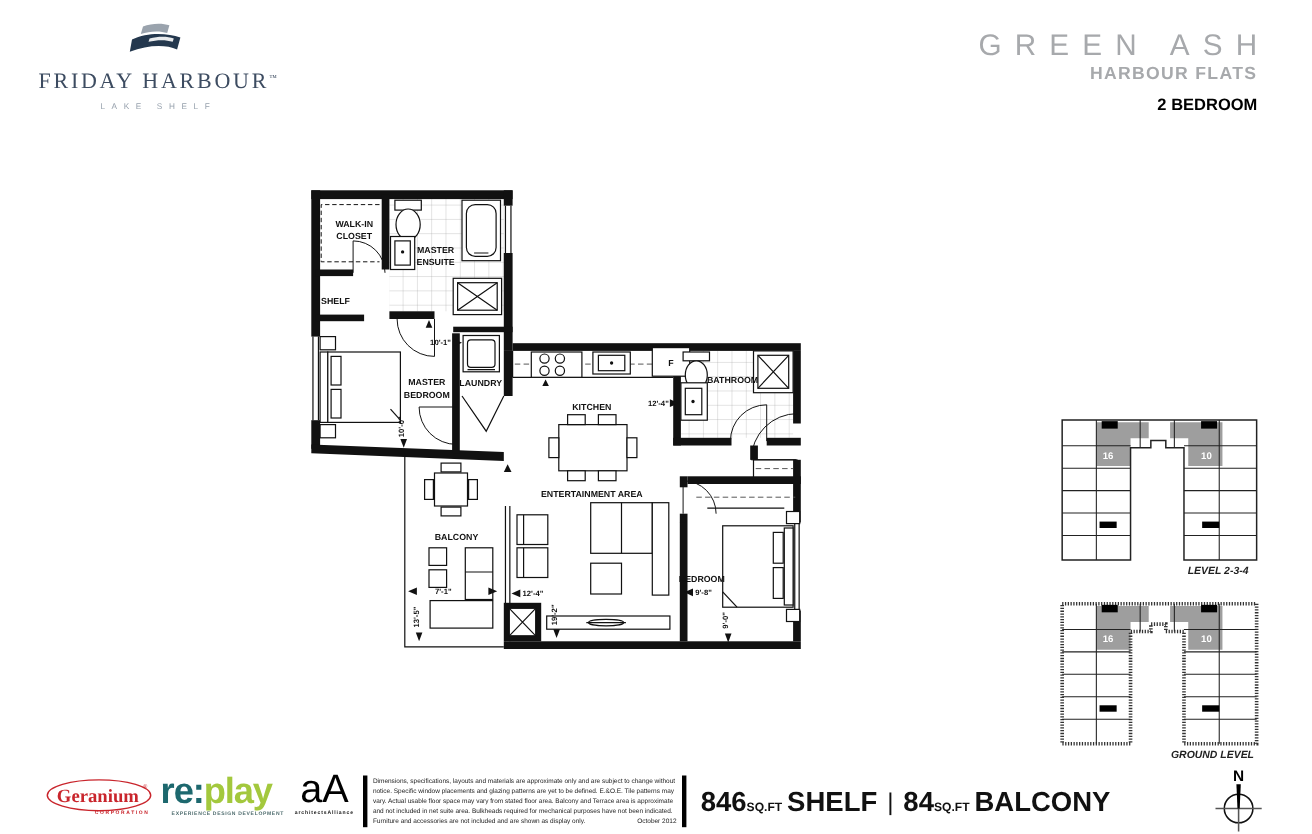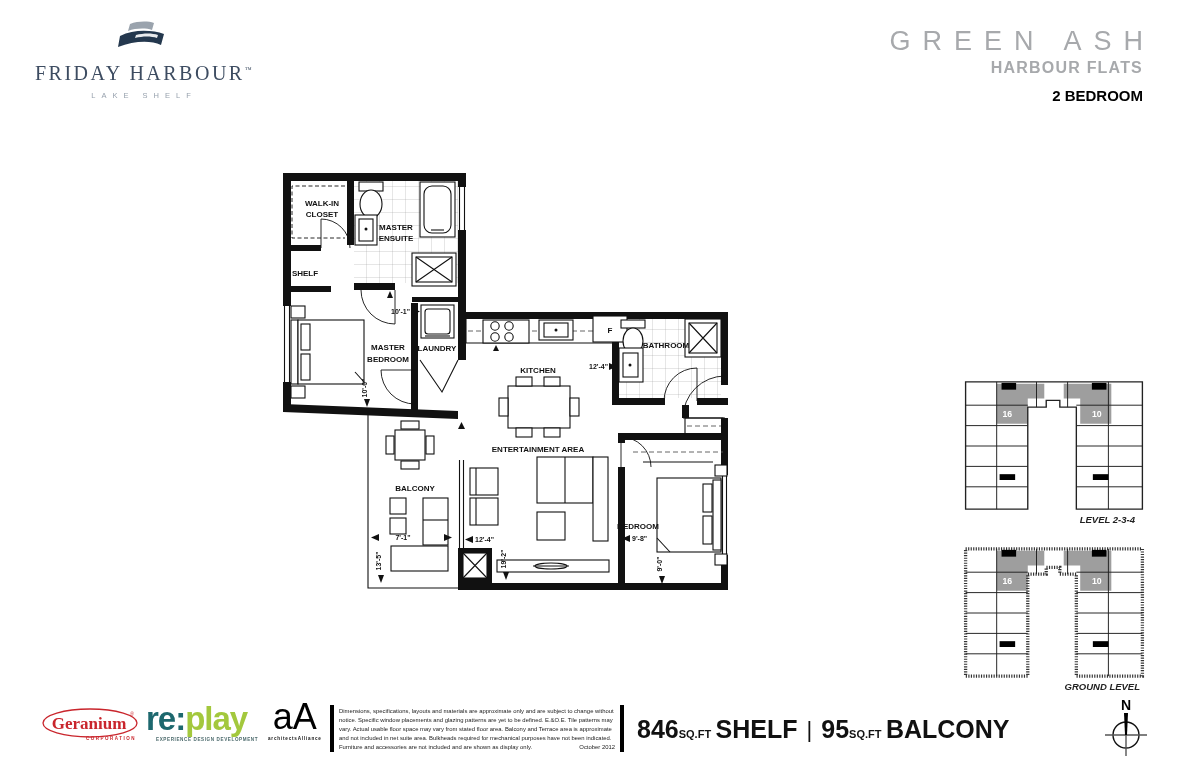--- a/index.html
+++ b/index.html
@@ -391,17 +391,17 @@
     <div class="dline">vary.  Actual usable floor space may vary from stated floor area.  Balcony and Terrace area is  approximate</div>
     <div class="dline">and not included in net suite area.  Bulkheads required for mechanical purposes  have not been  indicated.</div>
     <div class="disc-last">
       <span>Furniture and accessories are not included and are shown as display only.</span>
       <span>October 2012</span>
     </div>
   </div>
 
   <div class="area">
     <span class="num">846</span><span class="sq">SQ.FT</span>
-    <span class="word">SHELF</span><span class="sep">|</span><span class="num">95</span><span class="sq">SQ.FT</span>
+    <span class="word">SHELF</span><span class="sep">|</span><span class="num">84</span><span class="sq">SQ.FT</span>
     <span class="word">BALCONY</span>
   </div>
 
 </div>
 
 </body></html>

